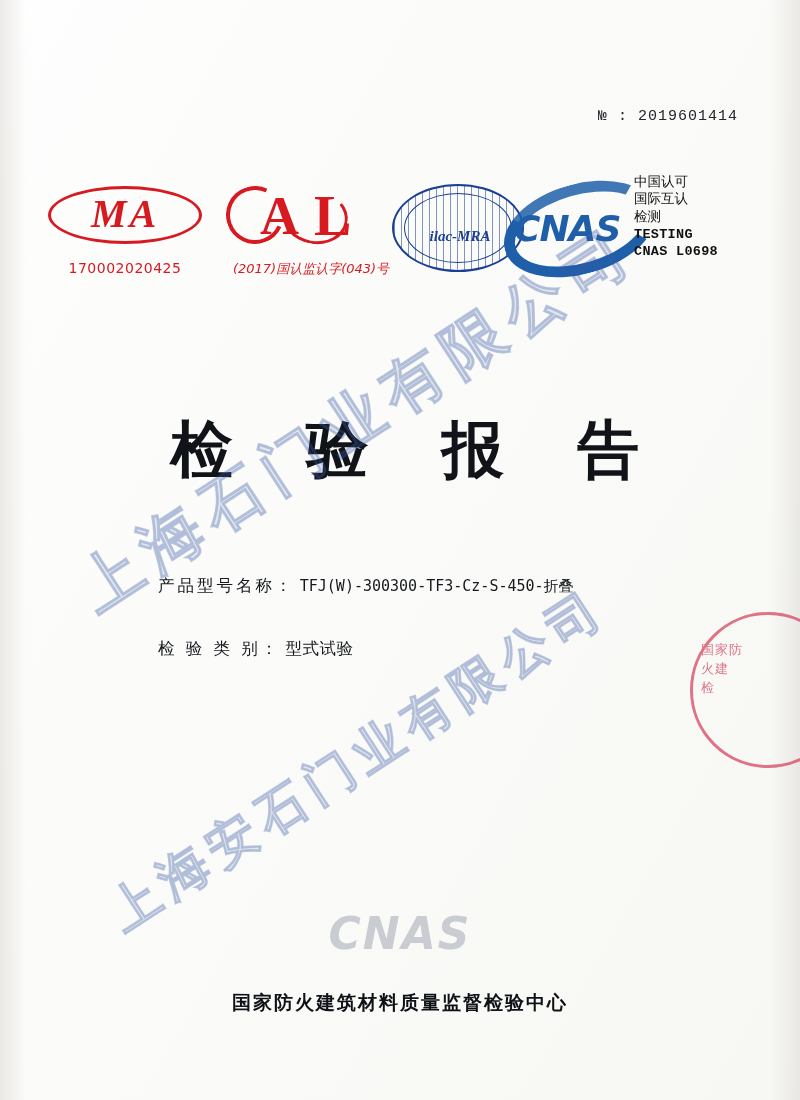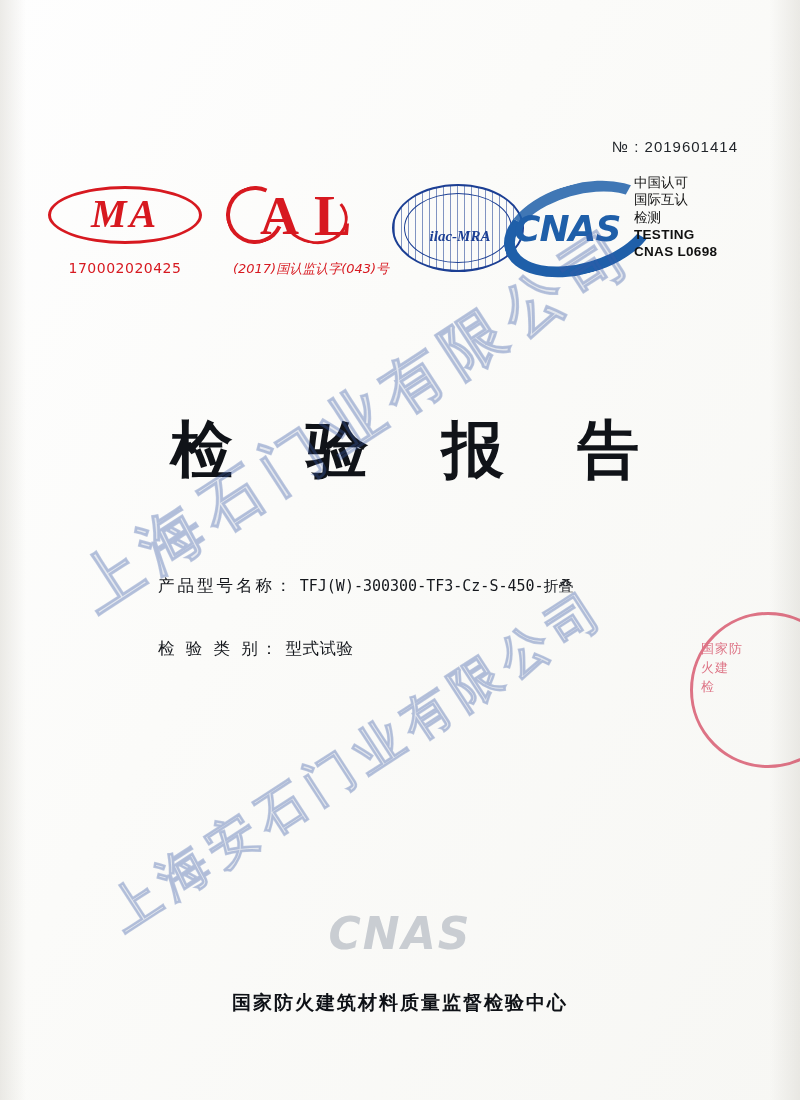--- a/index.html
+++ b/index.html
@@ -41,22 +41,21 @@
   }
 
   
   .report-no {
     position: absolute;
     right: 62px;
     top: 108px;
     font-size: 15px;
     letter-spacing: 1px;
     color: #22262b;
-    font-family: Liberation Sans, sans-serif;
-    margin-top: 30px;
+    font-family: Liberation Mono, monospace;
   }
 
   
   .logo-row {
     position: absolute;
     left: 0; right: 0;
     top: 168px;
     height: 140px;
   }
 
@@ -245,21 +244,21 @@
     position: absolute;
     right: 2px;
     top: 0;
     width: 116px;
     text-align: left;
     line-height: 1.28;
     color: #111;
   }
   .cnas-lines div {
     font-size: 13.5px;
-    font-family: Liberation Sans, sans-serif;
+    font-family: Liberation Mono, monospace;
   }
   .cnas-lines .en {
     font-weight: bold;
     letter-spacing: .3px;
   }
 
   
   .doc-title {
     position: absolute;
     left: 0; right: 0;
@@ -345,21 +344,21 @@
     z-index: 3;
   }
   .stamp-text {
     position: absolute;
     left: 8px;
     top: 26px;
     width: 46px;
     font-size: 13px;
     line-height: 1.45;
     color: #d3405a;
-    font-family: Liberation Mono, monospace;
+    font-family: Liberation Serif, serif;
     letter-spacing: 1px;
   }
 
   
   .wm {
     position: absolute;
     color: rgba(60,92,168,.30);
     font-family: "DejaVu Sans", sans-serif;
     font-weight: bold;
     white-space: nowrap;

